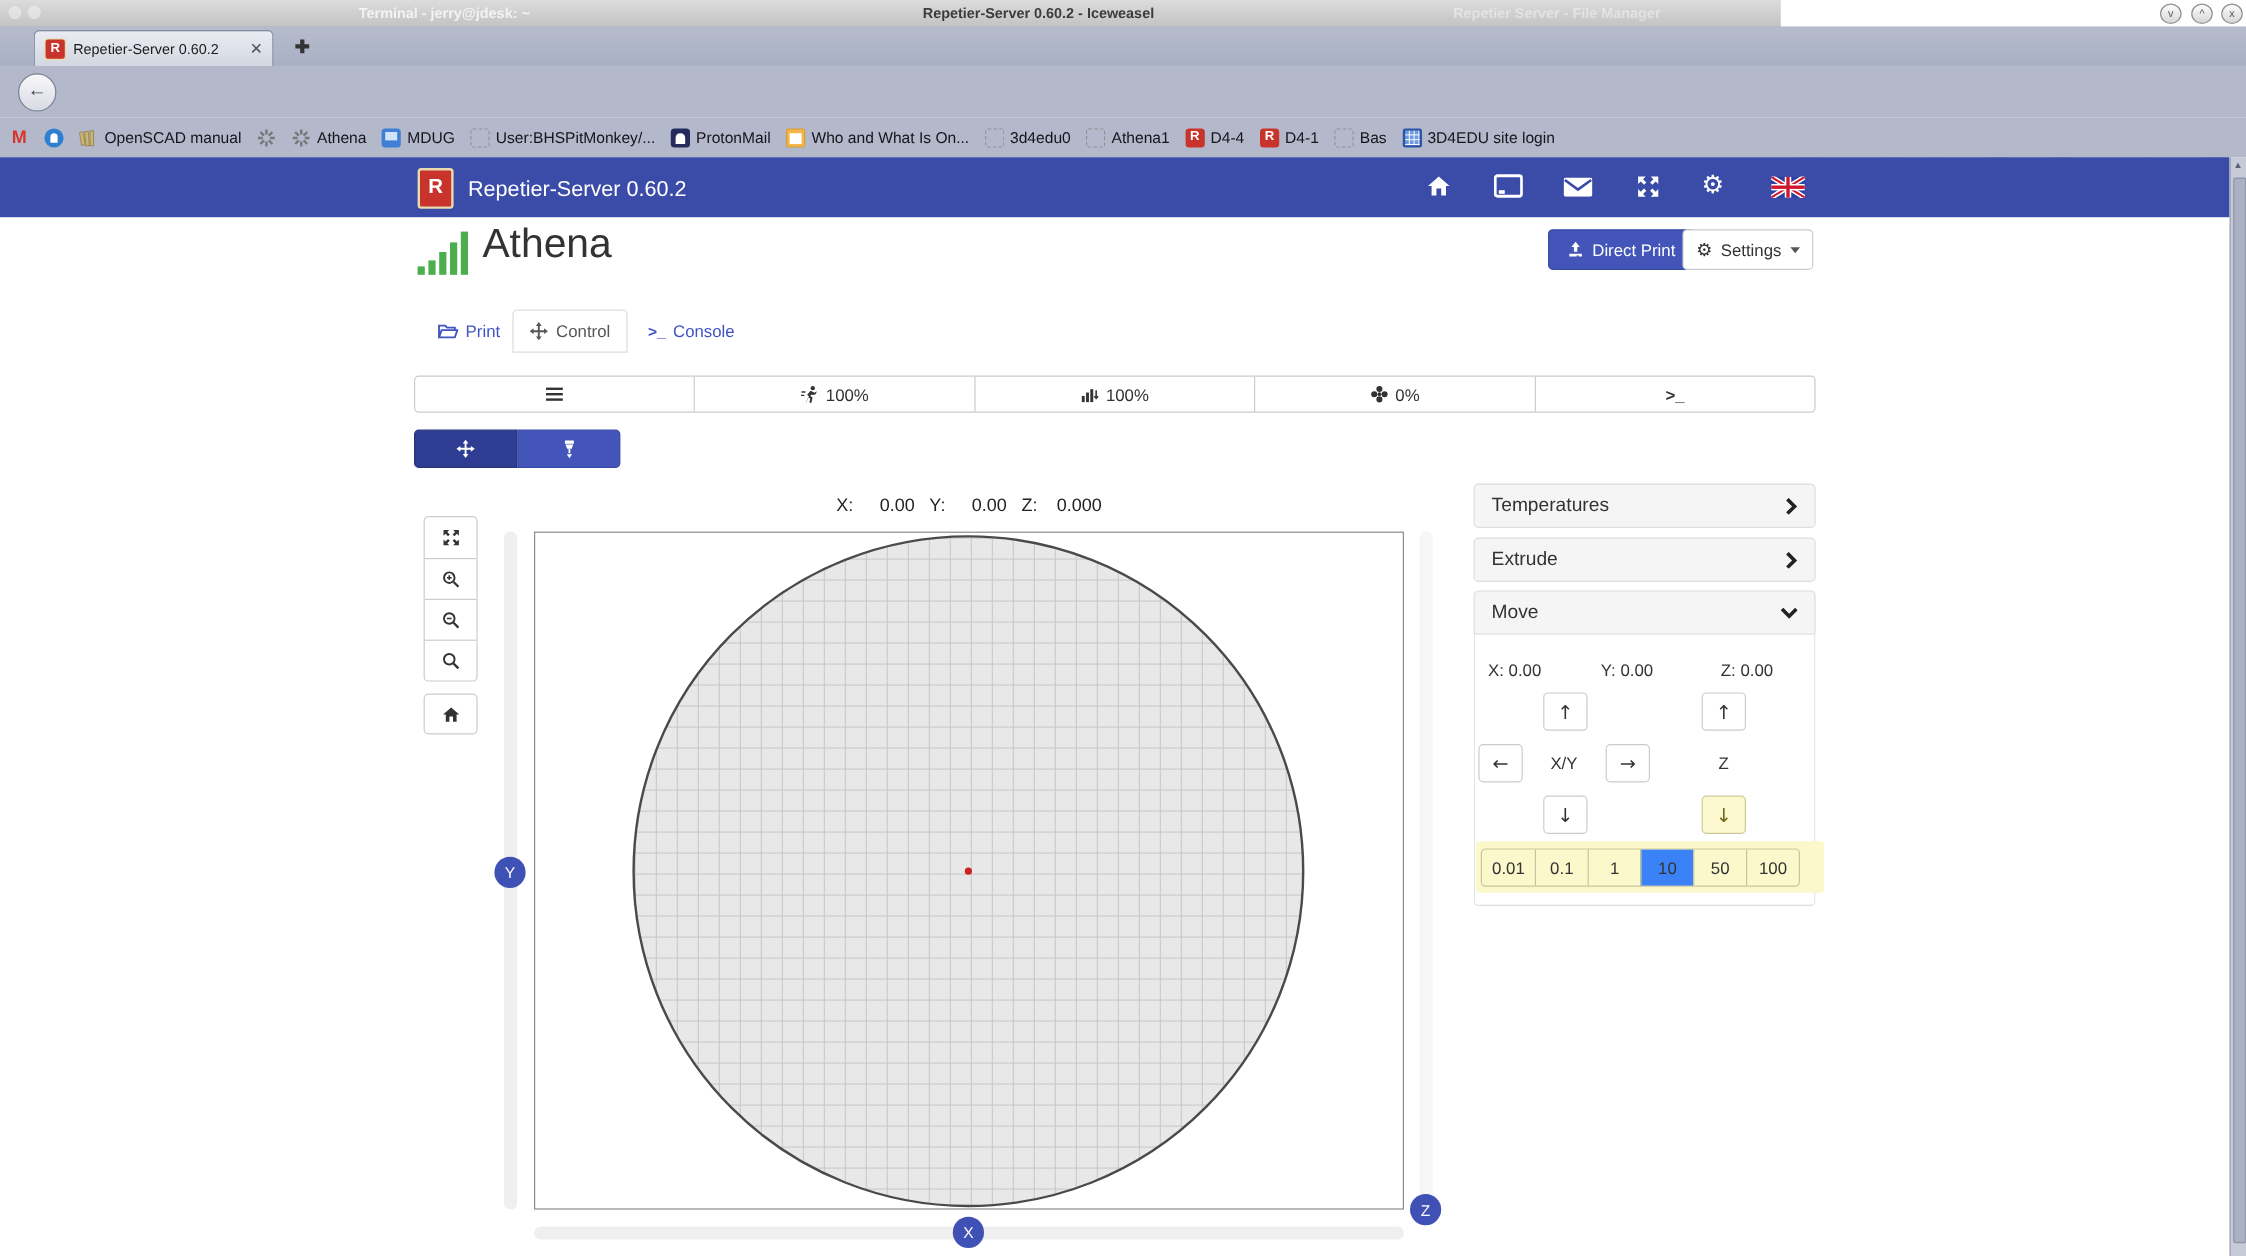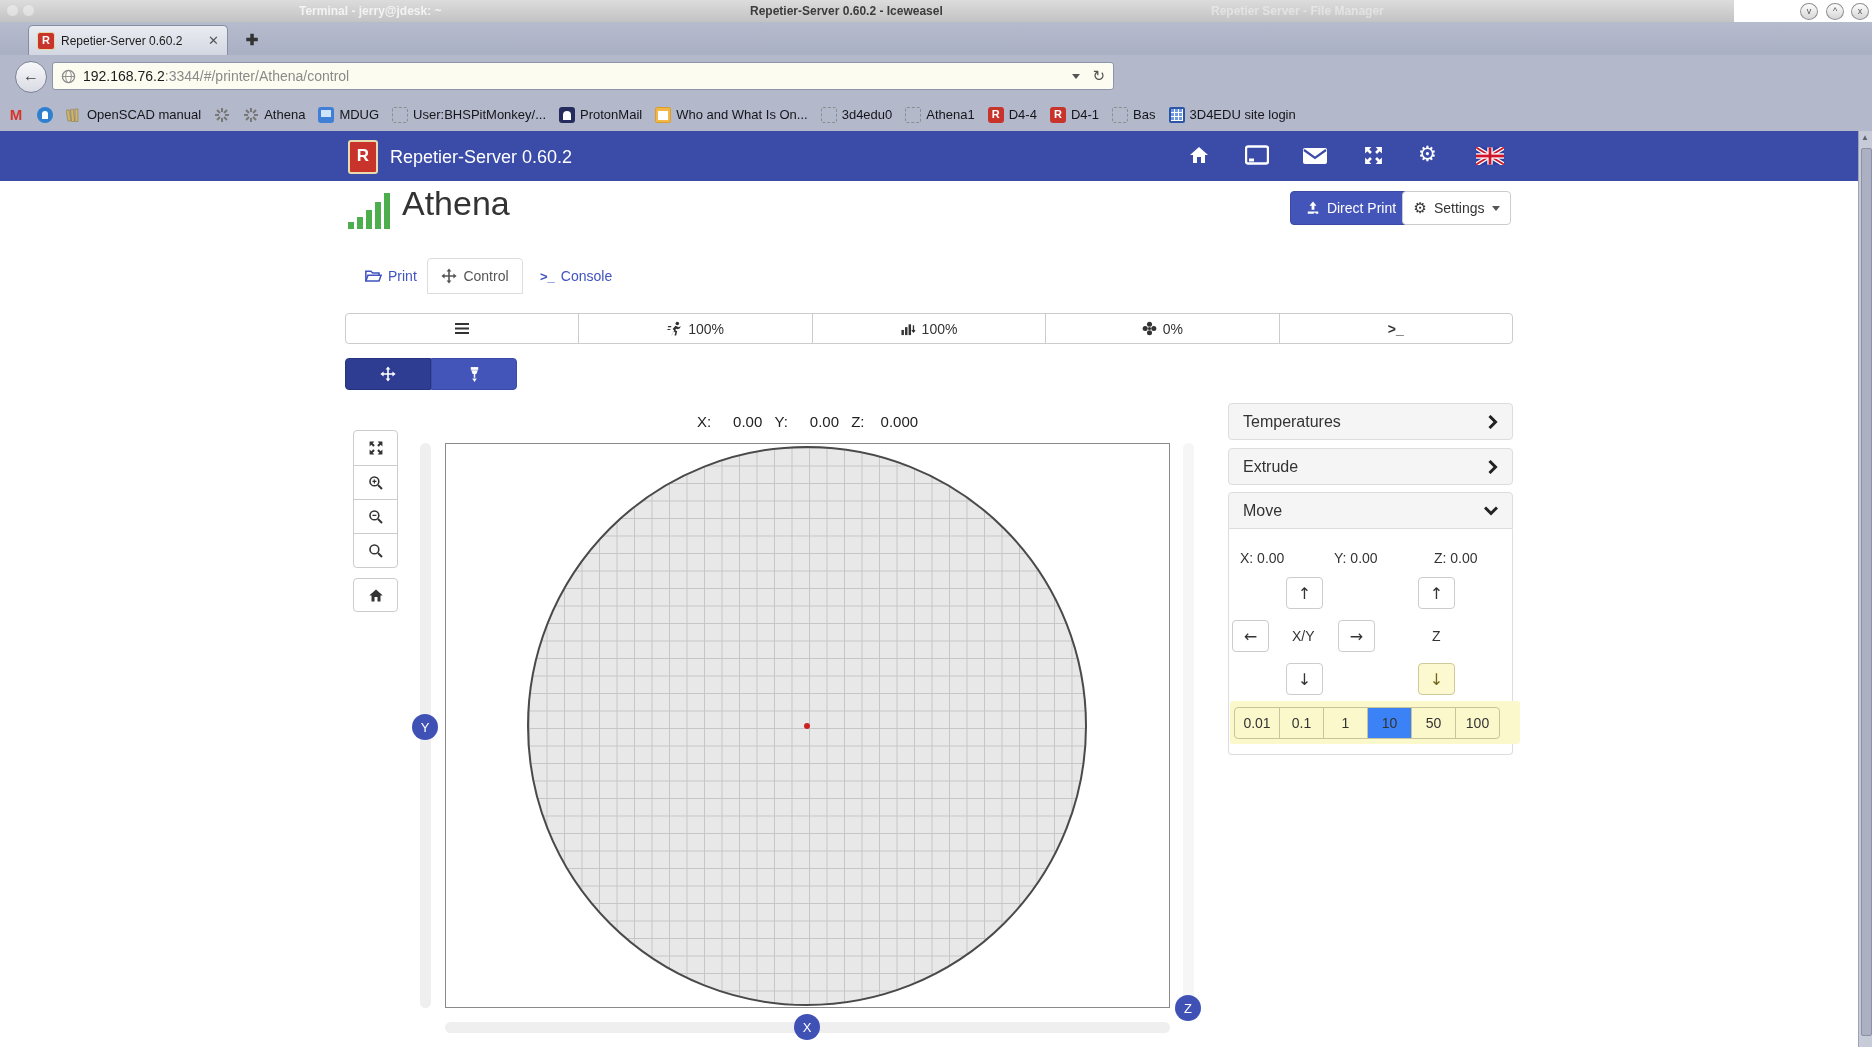--- a/index.html
+++ b/index.html
@@ -2,21 +2,21 @@
 <html><head>
 <meta charset="utf-8">
 <style>
   html,body{margin:0;padding:0;background:#666;}
   #screen{position:relative;width:1872px;height:1047px;background:#fff;overflow:hidden;
     font-family:"Liberation Sans",sans-serif;-webkit-font-smoothing:antialiased;}
   .abs{position:absolute;}
   .dj{font-family:"DejaVu Sans",sans-serif;}
 
   
-  .titlebar{left:0;top:0;width:1734px;height:22px;background:linear-gradient(#dcdcdc,#c3c3c3);
+  .titlebar{left:0;top:0;width:1484px;height:22px;background:linear-gradient(#dcdcdc,#c3c3c3);
     border-bottom:1px solid #9a9a9a;font-size:12px;}
   .titlebar .wtitle{top:4px;font-weight:bold;color:#3c3c3c;}
   .titlebar .ghost{color:rgba(255,255,255,.75);font-weight:bold;}
   .winbtn{width:16px;height:15px;border:1px solid #909090;border-radius:50%;
     background:linear-gradient(#fdfdfd,#d6d6d6);color:#555;font-size:9px;line-height:14px;
     text-align:center;top:3px;}
   .ghostdot{width:11px;height:11px;border-radius:50%;background:rgba(255,255,255,.4);top:5px;}
 
   
   .tabbar{left:0;top:22px;width:1872px;height:33px;background:linear-gradient(#b6bbcd,#aab0c4);}
@@ -165,51 +165,39 @@
 </style>
 </head>
 <body>
 
 <div id="screen">
 
   <div class="abs titlebar">
     <div class="abs ghostdot" style="left:7px;"></div>
     <div class="abs ghostdot" style="left:23px;"></div>
     <span class="abs wtitle ghost" style="left:299px;">Terminal - jerry@jdesk: ~</span>
-    <span class="abs wtitle" style="left:750px;">Repetier-Server 0.60.2 - Iceweasel</span>
+    <span class="abs wtitle" style="left:769px;">Repetier-Server 0.60.2 - Iceweasel</span>
     <span class="abs wtitle ghost" style="left:1211px;opacity:.55;">Repetier Server - File Manager</span>
     <div class="abs winbtn" style="left:1800px;">v</div>
     <div class="abs winbtn" style="left:1826px;">^</div>
     <div class="abs winbtn" style="left:1851px;">x</div>
   </div>
 
   <div class="abs tabbar">
     <div class="abs btab">
       <span class="favicon">R</span>
       <span class="tlabel">Repetier-Server 0.60.2</span>
       <span class="tclose">✕</span>
     </div>
     <div class="abs newtab">✚</div>
   </div>
 
   <div class="abs navtool">
     <div class="abs backbtn">←</div>
 
-    <div class="abs urlbar">
-      <svg width="15" height="15" viewBox="0 0 16 16" style="margin-right:7px;">
-        <circle cx="8" cy="8" r="6.5" fill="none" stroke="#8a8a8a" stroke-width="1.4"></circle>
-        <ellipse cx="8" cy="8" rx="3" ry="6.5" fill="none" stroke="#8a8a8a" stroke-width="1"></ellipse>
-        <line x1="1.5" y1="8" x2="14.5" y2="8" stroke="#8a8a8a" stroke-width="1"></line>
-      </svg>
-      <span class="host">192.168.76.2</span>
-        <span class="rest">:3344/#/printer/Athena/control</span>
-      <span style="flex:1;"></span>
-      <span class="caret"></span>
-      <span class="dj" style="color:#555;font-size:15px;margin-left:12px;">↻</span>
-    </div>
 
 
     <span class="abs chromeicon dj" style="left:1464px;font-size:20px;">☆</span>
     <svg class="abs" style="left:1498px;top:63px;" width="17" height="19" viewBox="0 0 14 16">
       <rect x="1" y="1" width="12" height="14" rx="2" fill="none" stroke="#494e60" stroke-width="1.6"></rect>
       <line x1="4" y1="5" x2="10" y2="5" stroke="#494e60" stroke-width="1.3"></line>
       <line x1="4" y1="8" x2="10" y2="8" stroke="#494e60" stroke-width="1.3"></line>
       <line x1="4" y1="11" x2="10" y2="11" stroke="#494e60" stroke-width="1.3"></line>
     </svg>
     <svg class="abs" style="left:1532px;top:63px;" width="18" height="18" viewBox="0 0 16 16">

